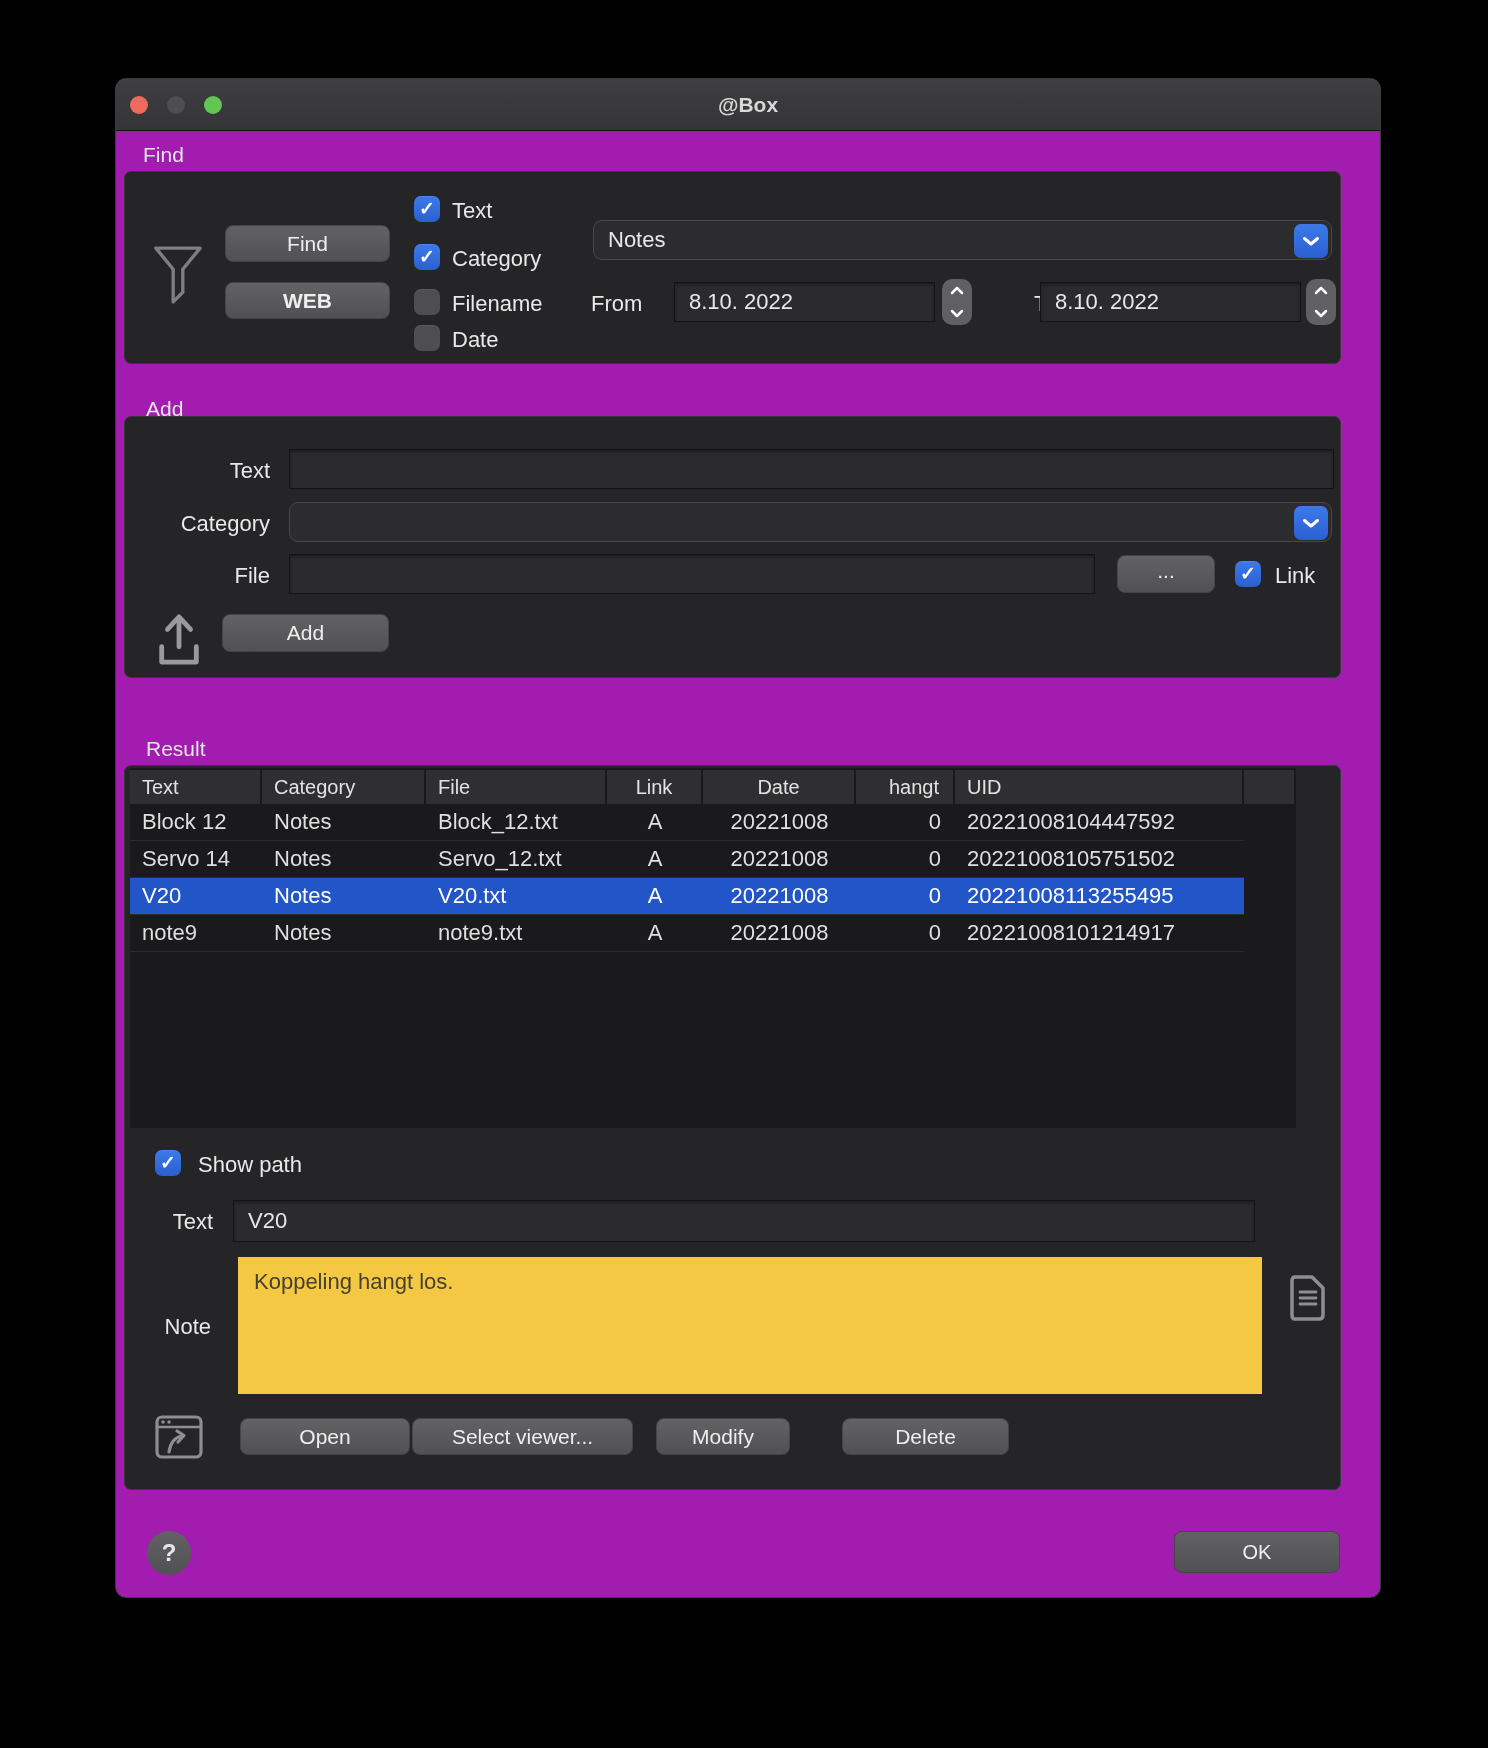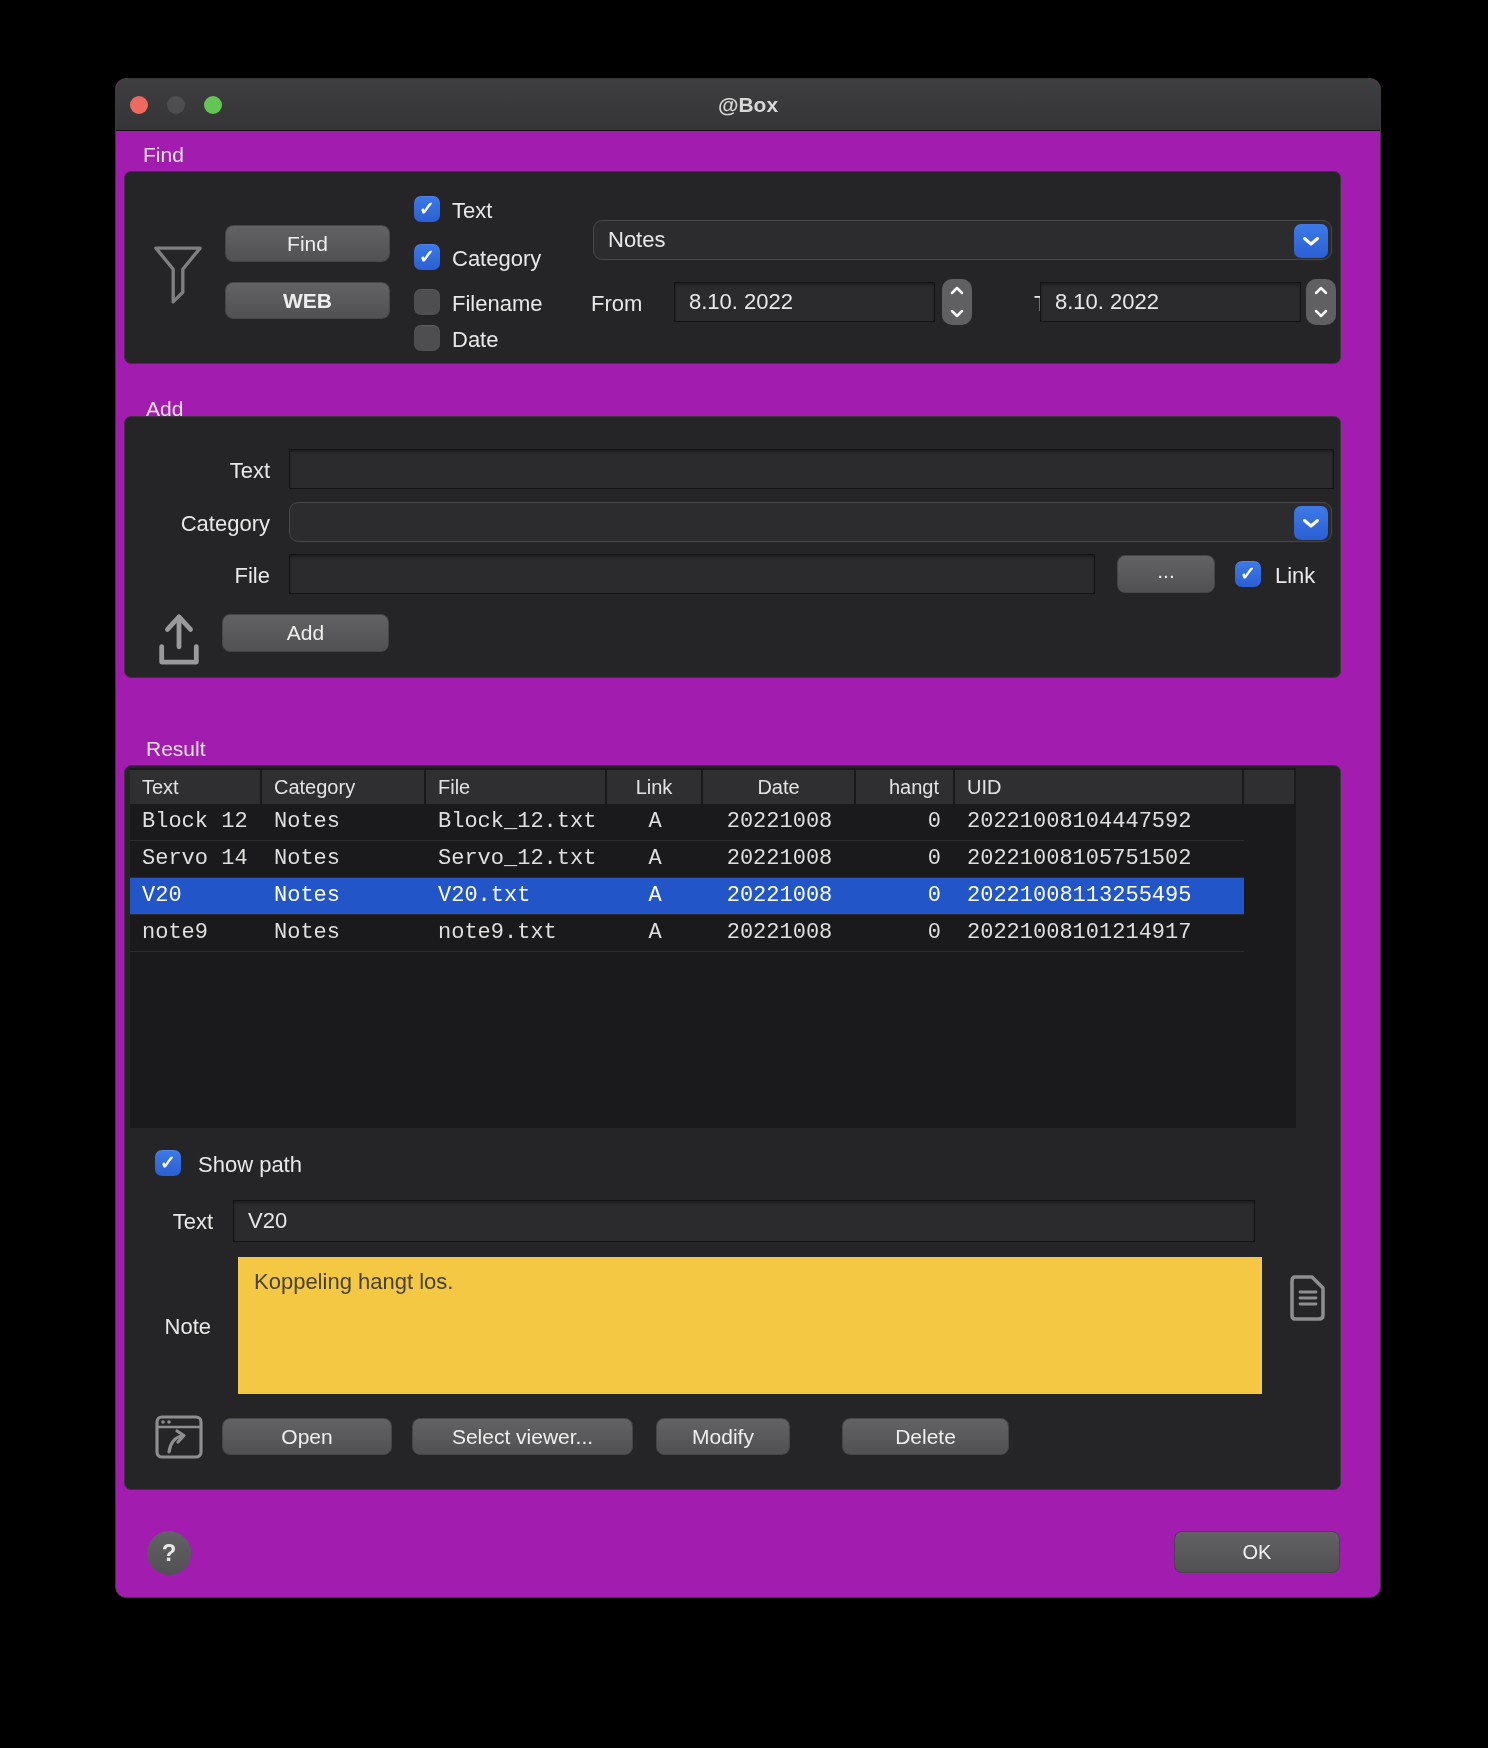--- a/index.html
+++ b/index.html
@@ -30,21 +30,21 @@
   .combo-btn { position:absolute; right:3px; top:3px; width:34px; height:34px; border-radius:7px;
                background:linear-gradient(#3d7ae8,#2b5fd2); display:flex; align-items:center; justify-content:center; }
   .stepper { position:absolute; width:30px; height:46px; background:#606062; border-radius:10px;
              display:flex; flex-direction:column; align-items:center; justify-content:space-between; padding:7px 0; }
   .table { position:absolute; background:#1a1a1c; overflow:hidden; }
   .thead { display:flex; height:36px; }
   .thead .h { background:#2f2f31; border-right:2px solid #19191b; color:#e2e2e2; font-size:20px;
               line-height:34px; height:34px; margin-top:2px; }
   .trow { display:flex; height:37px; width:1114px; border-bottom:1px solid #2c2c2e;
           color:#dfdfdf; font-size:22px; }
-  .trow span { line-height:36px; white-space:nowrap; overflow:hidden;font-family:Liberation Mono, monospace; }
+  .trow span { line-height:36px; white-space:nowrap; overflow:hidden; }
   .trow.selected { background:#2255c8; color:#ffffff; }
   .c-text { width:132px; padding-left:12px; } .c-cat { width:164px; padding-left:12px; }
   .c-file { width:181px; padding-left:12px; } .c-link { width:96px; text-align:center; }
   .c-date { width:153px; text-align:center; } .c-size { width:99px; text-align:right; padding-right:14px; }
   .c-uid { width:289px; padding-left:12px; } .c-extra { width:50px; border-right:none !important; }
   .note { position:absolute; background:#f5c843; border:none; resize:none; outline:none;
           color:#45412c; font-size:22px; font-family:"Liberation Sans", sans-serif; padding:12px 16px; }
   .help { position:absolute; width:44px; height:44px; border-radius:50%;
           background:linear-gradient(#626264,#515153); color:#e8e8e8; font-size:24px; font-weight:bold;
           text-align:center; line-height:44px; }
@@ -229,21 +229,21 @@
     <span style="position:absolute;left:29px;top:648px;">
       <svg width="50" height="46" viewBox="0 0 50 46">
         <rect x="3" y="3" width="44" height="40" rx="5" fill="none" stroke="#8e8e90" stroke-width="3.2"></rect>
         <path d="M3 13 H47" stroke="#8e8e90" stroke-width="2.5"></path>
         <circle cx="9" cy="8" r="1.8" fill="#8e8e90"></circle>
           <circle cx="15" cy="8" r="1.8" fill="#8e8e90"></circle>
         <path d="M15 38 Q17 24 28 22" fill="none" stroke="#8e8e90" stroke-width="3.2" stroke-linecap="round"></path>
         <path d="M23 17 L30 21.5 L24 28" fill="none" stroke="#8e8e90" stroke-width="3.2" stroke-linecap="round" stroke-linejoin="round"></path>
       </svg>
     </span>
-    <div class="btn" style="left:97px;top:652px;width:170px;height:37px;line-height:35px;">Open</div>
+    <div class="btn" style="left:115px;top:652px;width:170px;height:37px;line-height:35px;">Open</div>
     <div class="btn" style="left:287px;top:652px;width:221px;height:37px;line-height:35px;">Select viewer...</div>
     <div class="btn" style="left:531px;top:652px;width:134px;height:37px;line-height:35px;">Modify</div>
     <div class="btn" style="left:717px;top:652px;width:167px;height:37px;line-height:35px;">Delete</div>
   </div>
 
   <div class="help" style="left:31px;top:1452px;">?</div>
   <div class="btn" style="left:1058px;top:1452px;width:166px;height:42px;line-height:40px;font-size:20px;">OK</div>
 
 </div>
 

